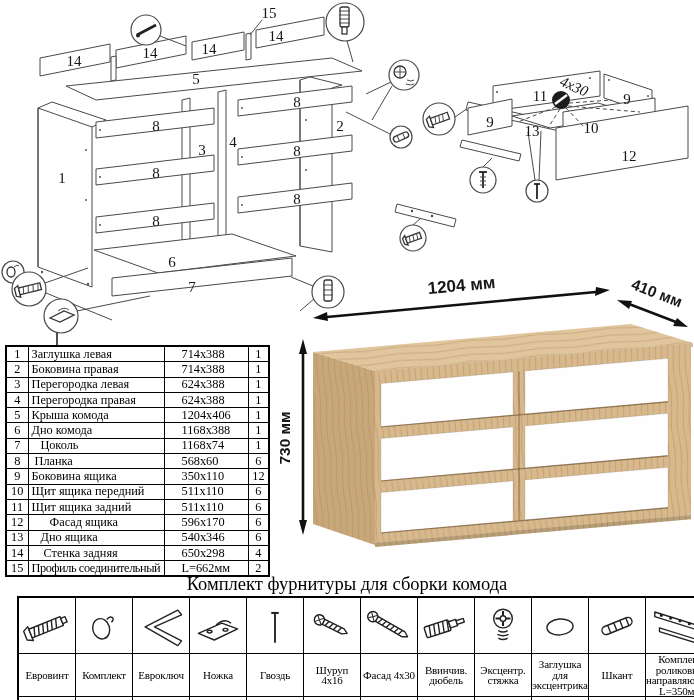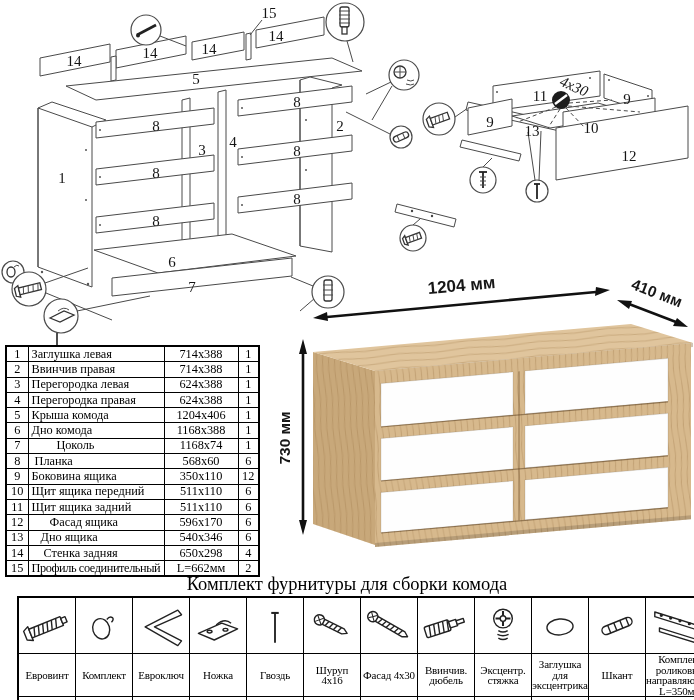--- a/index.html
+++ b/index.html
@@ -14,21 +14,21 @@
   .plbl{font-family:"Liberation Serif",serif;font-size:15px;fill:#141414;text-anchor:middle;}
   .dim{font-family:"Liberation Sans",sans-serif;font-weight:bold;fill:#161616;text-anchor:middle;}
   .arrow{fill:#111;}
   .arrow-line{stroke:#111;stroke-width:2.6;fill:none;}
 
   .parts-table{position:absolute;left:5px;top:345px;border-collapse:collapse;border:2px solid #000;
                table-layout:fixed;background:#fff;}
   .parts-table td{border:1px solid #000;font-size:12.3px;line-height:13px;height:14.3px;
                   padding:0 3px;white-space:nowrap;overflow:hidden;}
   .parts-table td.pt-num{text-align:center;padding:0;}
-  .parts-table td.pt-size{text-align:center;padding:0 7px;}
+  .parts-table td.pt-size{padding:0 17px;}
   .parts-table td.pt-qty{text-align:center;padding:0;}
   .pt-small{font-size:10.6px;letter-spacing:-0.4px;}
 
   .sheet-title{position:absolute;left:0;top:574px;width:694px;text-align:center;
                font-size:18.5px;font-family:"Liberation Serif",serif;}
 
   .hw-table{position:absolute;left:17px;top:596px;border-collapse:collapse;border:2px solid #000;
             table-layout:fixed;background:#fff;}
   .hw-table td{border:1.5px solid #000;text-align:center;vertical-align:middle;padding:0;}
   .hw-icon-cell{height:55px;}
@@ -318,21 +318,21 @@
       </colgroup>
   <tbody>
         <tr>
           <td class="pt-num">1</td>
           <td class="pt-name">Заглушка левая</td>
           <td class="pt-size">714x388</td>
           <td class="pt-qty">1</td>
         </tr>
         <tr>
           <td class="pt-num">2</td>
-          <td class="pt-name">Ввинчив правая</td>
+          <td class="pt-name">Боковина правая</td>
           <td class="pt-size">714x388</td>
           <td class="pt-qty">1</td>
         </tr>
         <tr>
           <td class="pt-num">3</td>
           <td class="pt-name">Перегородка левая</td>
           <td class="pt-size">624x388</td>
           <td class="pt-qty">1</td>
         </tr>
         <tr>
@@ -348,21 +348,21 @@
           <td class="pt-qty">1</td>
         </tr>
         <tr>
           <td class="pt-num">6</td>
           <td class="pt-name">Дно комода</td>
           <td class="pt-size">1168x388</td>
           <td class="pt-qty">1</td>
         </tr>
         <tr>
           <td class="pt-num">7</td>
-          <td class="pt-name" style="padding-left: 28px;">Цоколь</td>
+          <td class="pt-name" style="padding-left: 12px;">Цоколь</td>
           <td class="pt-size">1168x74</td>
           <td class="pt-qty">1</td>
         </tr>
         <tr>
           <td class="pt-num">8</td>
           <td class="pt-name" style="padding-left: 6px;">Планка</td>
           <td class="pt-size">568x60</td>
           <td class="pt-qty">6</td>
         </tr>
         <tr>

